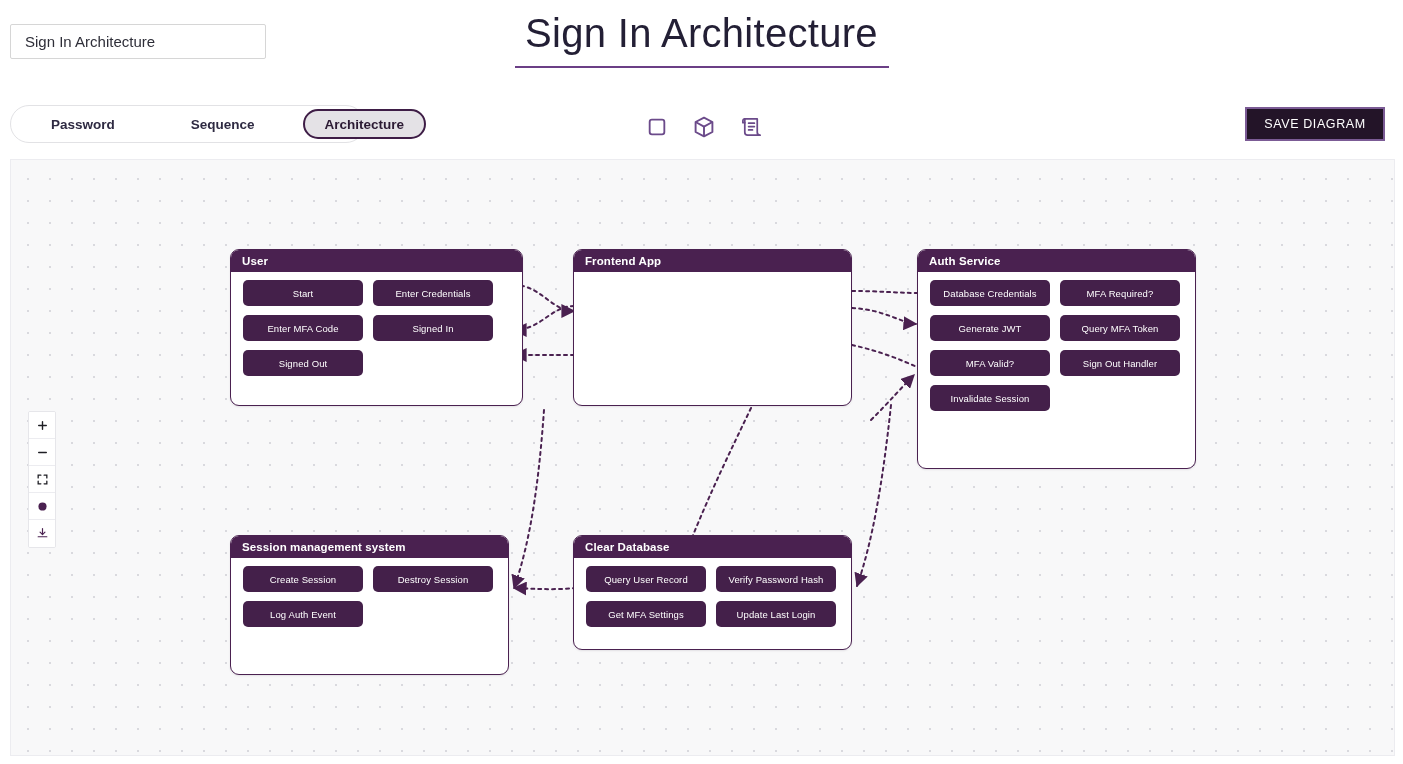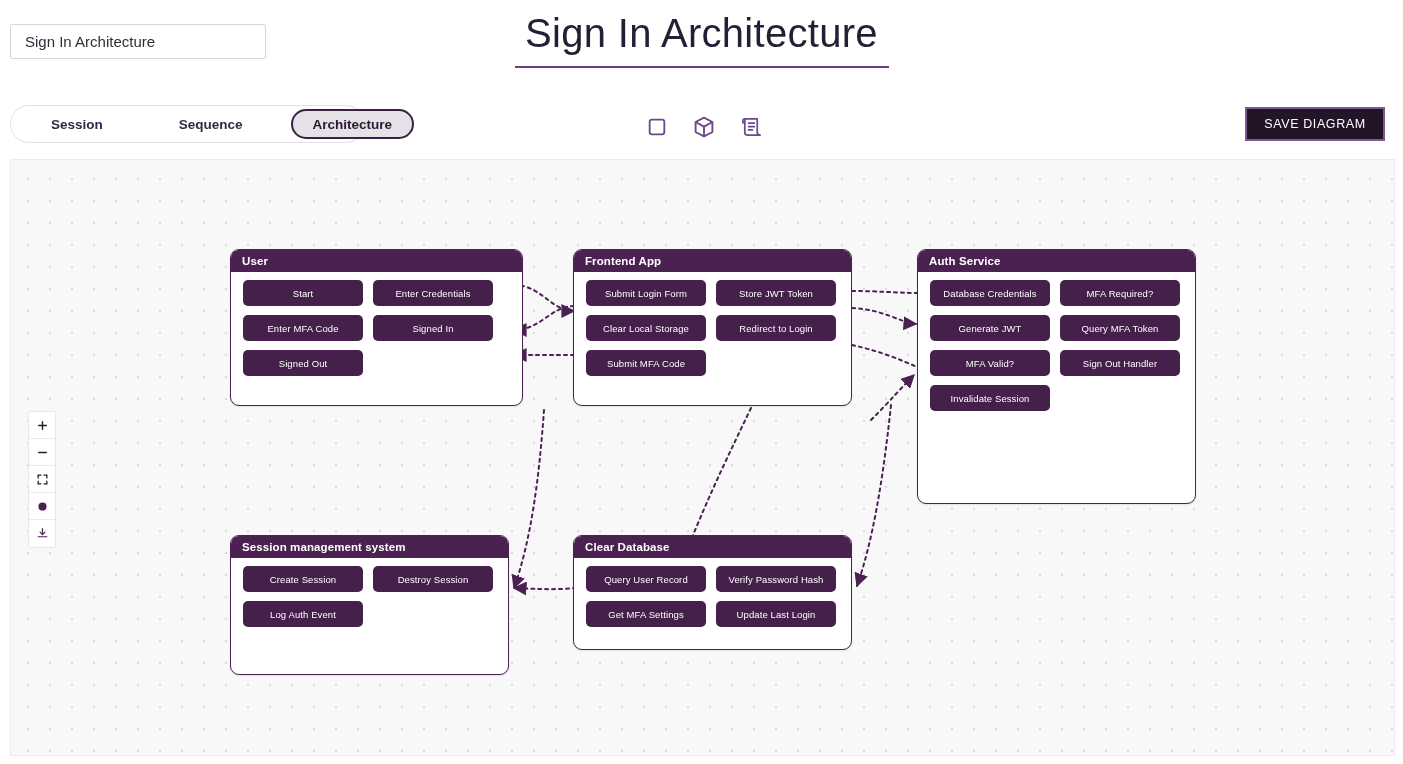--- a/index.html
+++ b/index.html
@@ -140,21 +140,21 @@
 <div class="app">
 
   <input class="title-input" value="Sign In Architecture" style="">
 
   <div class="page-title-wrap">
     <div class="page-title">Sign In Architecture</div>
     <div class="title-rule"></div>
   </div>
 
   <div class="tabs">
-    <div class="tab tab-1">Session</div>
+    <div class="tab tab-1">Password</div>
     <div class="tab tab-2">Sequence</div>
     <div class="tab tab-3 active">Architecture</div>
   </div>
 
   <div class="view-icons">
     <div class="view-icon">
       <svg width="22" height="22" viewBox="0 0 24 24" fill="none" stroke="#6b4a8a" stroke-width="2">
         <rect x="4" y="4" width="16" height="16" rx="2.5"></rect>
       </svg>
     </div>
@@ -243,30 +243,23 @@
         <div class="node-item">Start</div>
         <div class="node-item">Enter Credentials</div>
         <div class="node-item">Enter MFA Code</div>
         <div class="node-item">Signed In</div>
         <div class="node-item">Signed Out</div>
       </div>
     </div>
 
     <div class="node" style="left:562px; top:89px; width:279px; height:157px;">
       <div class="node-header">Frontend App</div>
-      <div class="node-body">
-        <div class="node-item">Submit Login Form</div>
-        <div class="node-item">Store JWT Token</div>
-        <div class="node-item">Clear Local Storage</div>
-        <div class="node-item">Redirect to Login</div>
-        <div class="node-item">Submit MFA Code</div>
-      </div>
-    </div>
-
-    <div class="node" style="left:906px; top:89px; width:279px; height:255px;">
+    </div>
+
+    <div class="node" style="left:906px; top:89px; width:279px; height:220px;">
       <div class="node-header">Auth Service</div>
       <div class="node-body">
         <div class="node-item">Database Credentials</div>
         <div class="node-item">MFA Required?</div>
         <div class="node-item">Generate JWT</div>
         <div class="node-item">Query MFA Token</div>
         <div class="node-item">MFA Valid?</div>
         <div class="node-item">Sign Out Handler</div>
         <div class="node-item">Invalidate Session</div>
       </div>

